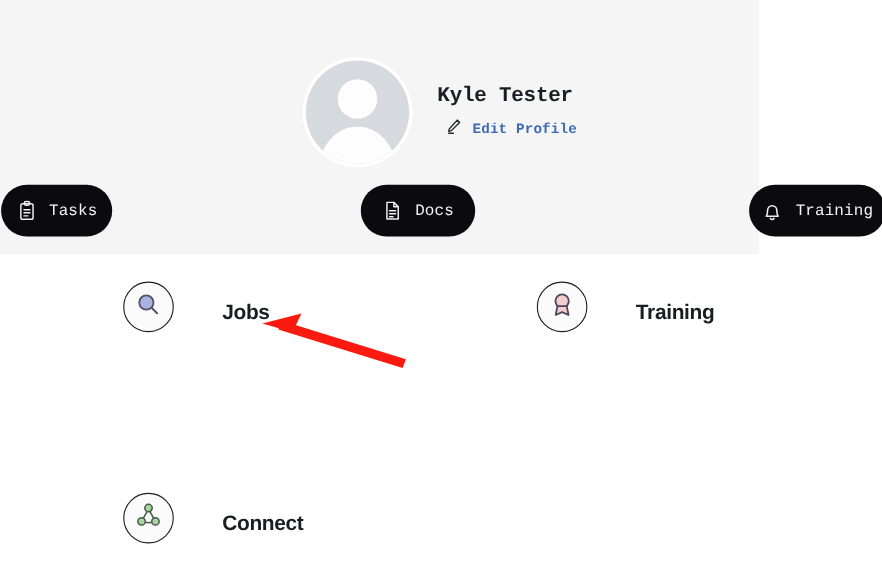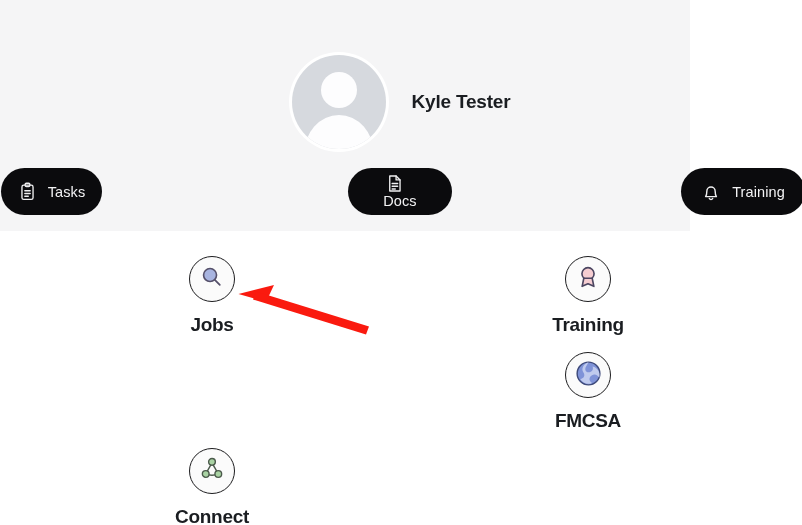--- a/index.html
+++ b/index.html
@@ -18,20 +18,21 @@
     overflow: hidden;
   }
 
   
   .header {
     position: absolute;
     top: 0; left: 0;
     width: 690px;
     height: 231px;
     background: #f5f5f6;
+    font-family: Liberation Mono, monospace;
   }
 
   .profile {
     position: absolute;
     top: 55px;
     left: 0;
     width: 802px;
     display: flex;
     justify-content: center;
     align-items: center;
@@ -102,38 +103,38 @@
     cursor: pointer;
     color: #ffffff;
   }
   .pill .pill-icon { display: flex; align-items: center; margin-right: 11px; }
   .pill .pill-label {
     font-size: 14.5px;
     color: #f2f2f3;
     letter-spacing: 0.1px;
   }
   #pill-tasks    { left: 1px;  top: 168px; width: 101px; }
-  #pill-docs     { left: 348px; top: 168px; width: 104px; flex-direction: column; }
+  #pill-docs     { left: 328px; top: 168px; width: 104px; }
   #pill-activity { left: 681px; top: 168px; width: 124px; }
 
   
   .grid {
     position: absolute;
     top: 231px; left: 0;
     width: 802px;
     height: 294px;
     background: #ffffff;
   }
   .tile {
     position: absolute;
     width: 200px;
     display: flex;
-    flex-direction: column;
     align-items: center;
     cursor: pointer;
+    gap: 44px;
   }
   .tile-circle {
     width: 46px; height: 46px;
     border-radius: 50%;
     border: 1.6px solid #1d1d1f;
     background: #fbfbfb;
     display: flex;
     align-items: center;
     justify-content: center;
   }
@@ -171,20 +172,29 @@
     <div class="profile">
 
       <div class="avatar">
         <div class="head"></div>
         <div class="body"></div>
       </div>
 
       <div class="profile-text">
         <div class="user-name">Kyle Tester</div>
 
+        <div class="edit-row">
+          <span class="pencil">
+            <svg width="17" height="17" viewBox="0 0 24 24" fill="none" stroke="#22262c" stroke-width="1.8" stroke-linecap="round" stroke-linejoin="round">
+              <path d="M16.5 4.5 L19.5 7.5 L9 18 L5.5 19 L6.5 15.5 Z"></path>
+              <line x1="5.5" y1="21.3" x2="11.5" y2="21.3"></line>
+            </svg>
+          </span>
+          <span class="edit-label">Edit Profile</span>
+        </div>
       </div>
     </div>
 
     <div class="pill" id="pill-tasks">
       <span class="pill-icon">
         <svg width="19" height="19" viewBox="0 0 24 24" fill="none" stroke="#f0f0f1" stroke-width="1.7" stroke-linecap="round" stroke-linejoin="round">
           <rect x="5" y="4" width="14" height="18" rx="2.2"></rect>
           <rect x="9" y="1.6" width="6" height="4.2" rx="1.6"></rect>
           <line x1="8.6" y1="11" x2="15.4" y2="11"></line>
           <line x1="8.6" y1="14.5" x2="15.4" y2="14.5"></line>
@@ -238,34 +248,20 @@
           <svg width="26" height="26" viewBox="0 0 24 24" fill="none">
             <circle cx="12" cy="9" r="5.6" fill="#f5cdd1" stroke="#4b4560" stroke-width="1.5"></circle>
             <path d="M8.1 13.2 L6.6 20.6 L12 18.2 L17.4 20.6 L15.9 13.2 Z" fill="#f5cdd1" stroke="#4b4560" stroke-width="1.5" stroke-linejoin="round"></path>
           </svg>
         </span>
       </div>
       <div class="tile-label">Training</div>
     </div>
 
 
-    <div class="tile" id="tile-fmcsa">
-      <div class="tile-circle">
-        <span>
-          <svg width="29" height="29" viewBox="0 0 24 24">
-            <circle cx="12" cy="12" r="9.4" fill="#7f93d8" stroke="#3e4a7a" stroke-width="1.2"></circle>
-            <path d="M12 2.7 C7.6 4.2 5.8 8.2 7.8 11.2 C9.4 13.6 8.4 16 5.2 16.6
-                     C7.1 20.1 11.6 21.6 15 19.8 C12.3 18 12.1 15.2 14.6 13.6
-                     C17.2 12 19.6 13.2 20.9 15.6 C22.2 11.4 19.4 6.9 15.4 6.2
-                     C16.3 8.8 14.9 11 12 11 C9.6 11 8.6 8.6 10 6.2 C10.6 5.1 11.3 3.9 12 2.7 Z" fill="#c6cff0" opacity="0.92"></path>
-          </svg>
-        </span>
-      </div>
-      <div class="tile-label">FMCSA</div>
-    </div>
 
     <div class="tile" id="tile-connect">
       <div class="tile-circle">
         <span>
           <svg width="26" height="26" viewBox="0 0 24 24" fill="none" stroke="#4b5a4b" stroke-width="1.3">
             <path d="M12 6.4 L6.6 15.8"></path>
             <path d="M12 6.4 L17.4 15.8"></path>
             <path d="M6.9 16.4 C9.2 18.2 14.8 18.2 17.1 16.4"></path>
             <circle cx="12" cy="5.4" r="3.1" fill="#a9d3a3"></circle>
             <circle cx="6.2" cy="16.6" r="3.1" fill="#a9d3a3"></circle>

